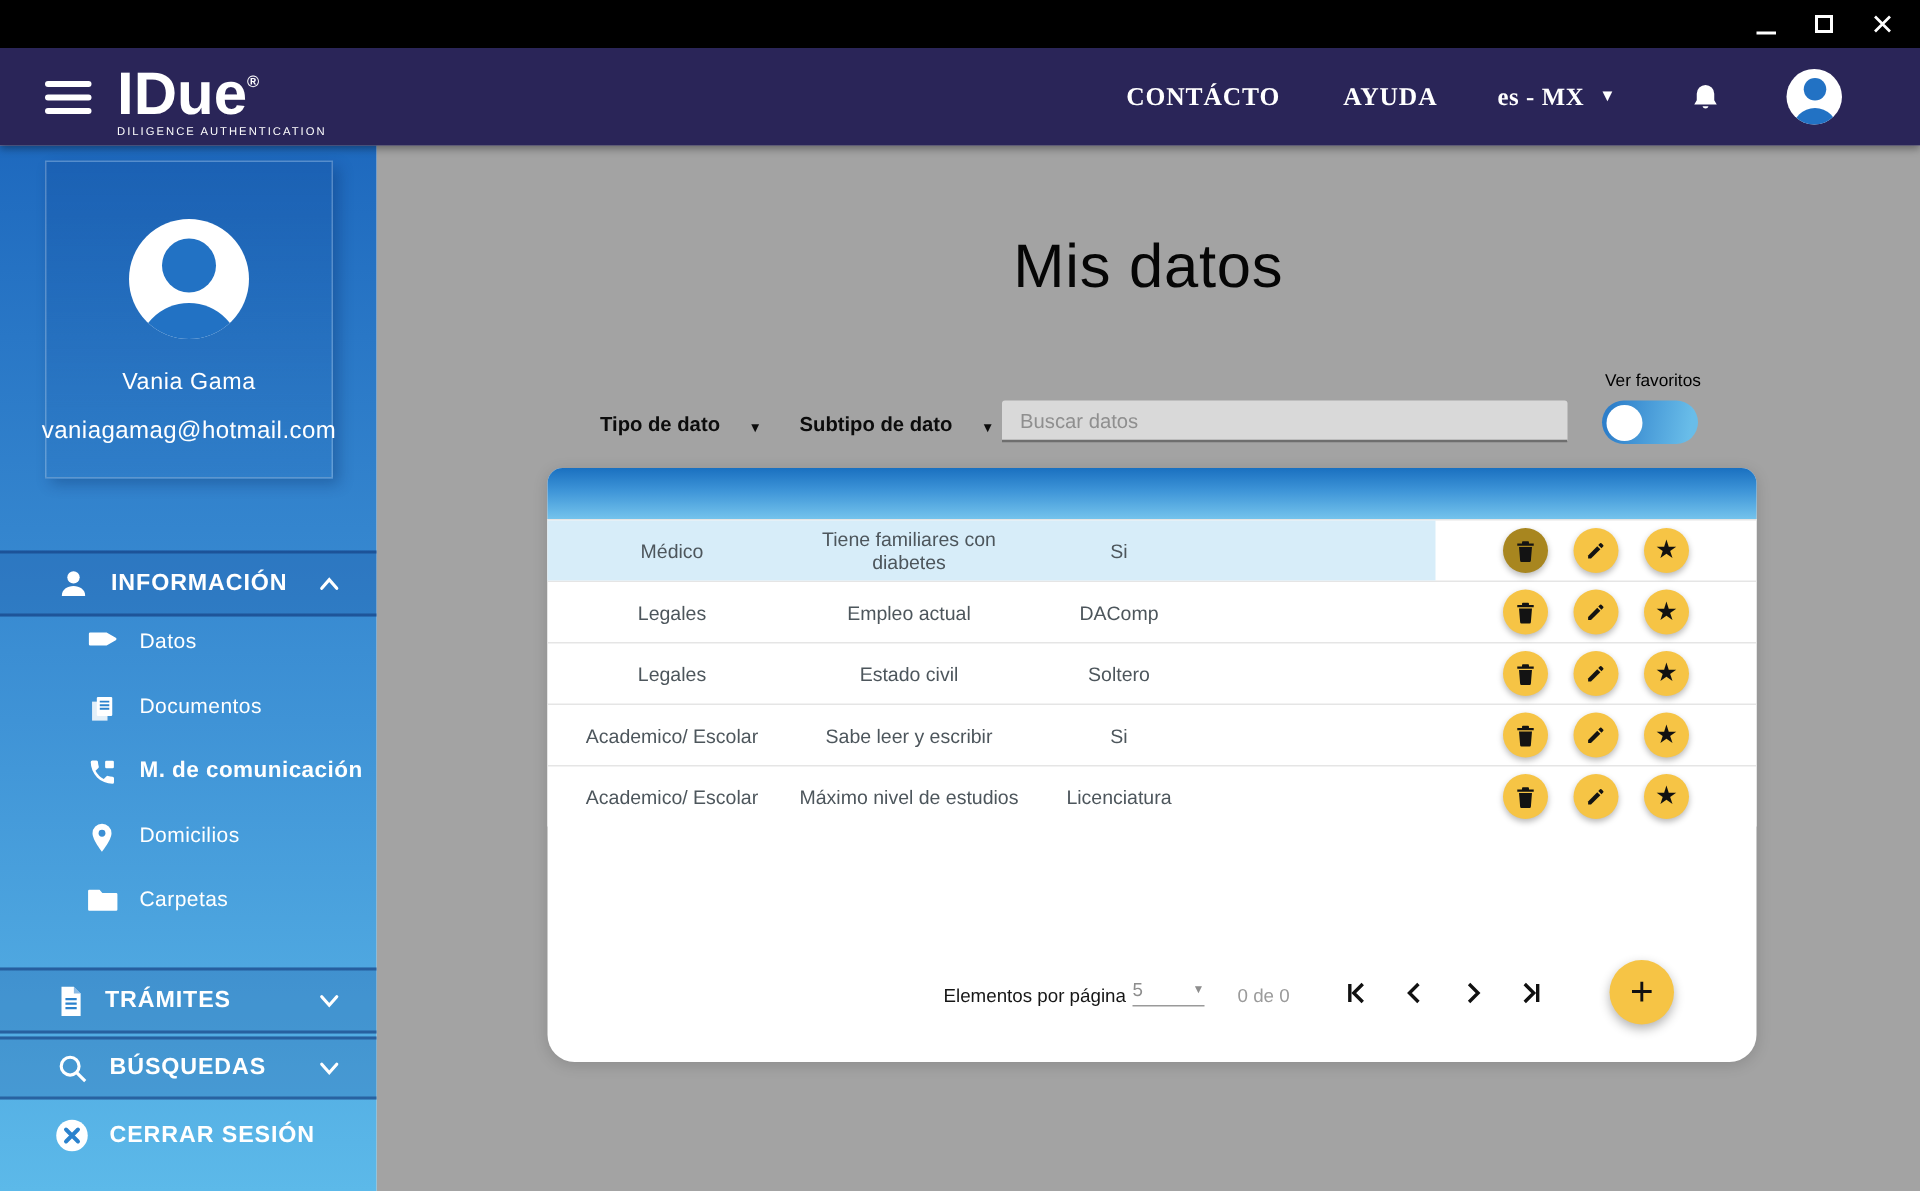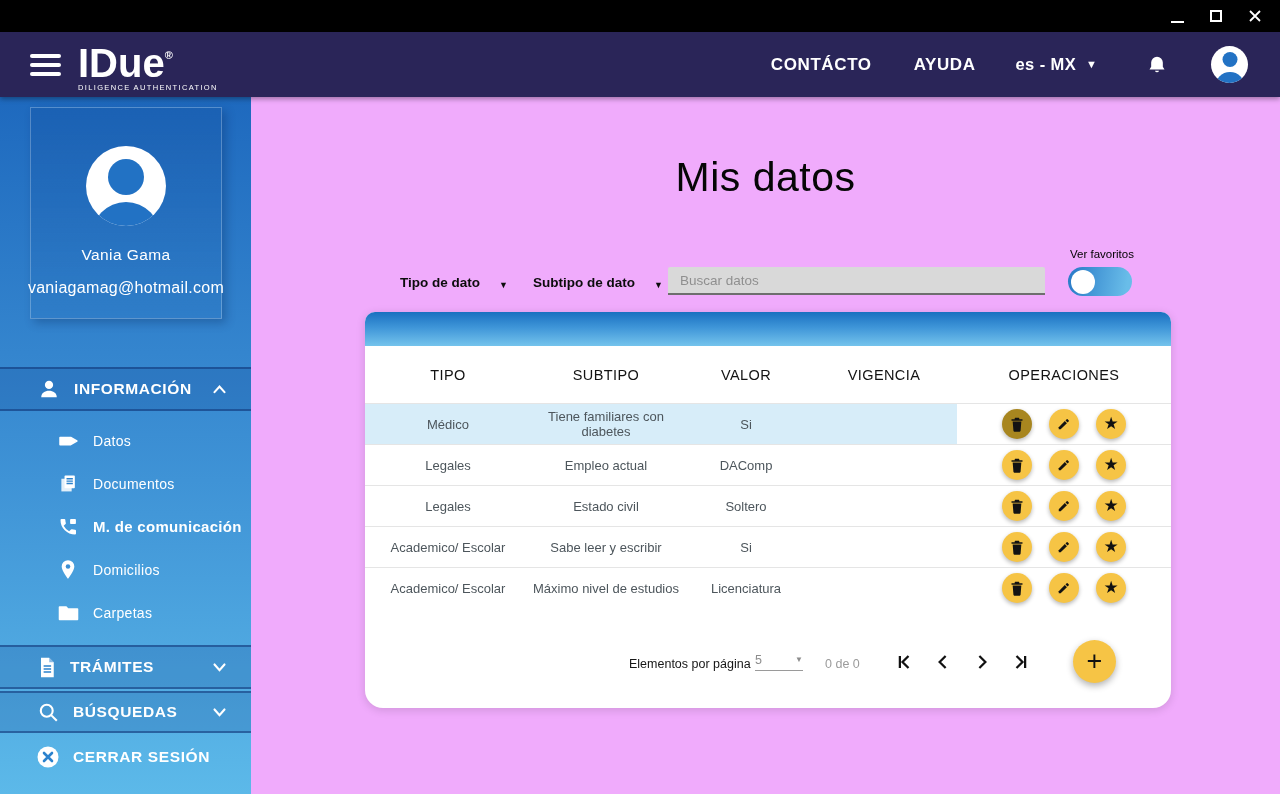--- a/index.html
+++ b/index.html
@@ -15,21 +15,21 @@
 
   
   .appbar { position:absolute; top:32px; left:0; right:0; height:65px; background:#2a2558;
     display:flex; align-items:center; box-shadow:0 2px 5px rgba(0,0,0,0.35); z-index:30; }
   .hamburger { margin-left:30px; width:31px; display:flex; flex-direction:column; gap:5px; cursor:pointer; }
   .hamburger span { height:4px; background:#fff; border-radius:2px; }
   .logo { margin-left:17px; color:#fff; cursor:default; }
   .logo-line { font-size:40px; font-weight:700; line-height:34px; }
   .logo-line sup { font-size:11px; vertical-align:18px; }
   .logo-tag { font-size:7.5px; letter-spacing:1.35px; margin-top:3px; }
-  .appnav { margin-left:auto; display:flex; align-items:center; padding-right:32px; color:#fff; }
+  .appnav { margin-left:auto; display:flex; align-items:center; padding-right:52px; color:#fff;font-family:Liberation Serif, serif; }
   .navlink { font-size:17px; font-weight:600; letter-spacing:0.6px; cursor:pointer; }
   .nav-help { margin-left:42px; }
   .lang { margin-left:40px; display:flex; align-items:center; gap:10px; cursor:pointer; }
   .lang-label { font-size:16.5px; font-weight:600; letter-spacing:0.4px; }
   .lang-arrow { font-size:11px; line-height:1; }
   .bell { margin-left:50px; cursor:pointer; display:flex; }
   .avatar { position:relative; background:#fff; border-radius:50%; overflow:hidden; }
   .avatar .head { position:absolute; background:#2272c4; border-radius:50%; left:50%; transform:translateX(-50%); }
   .avatar .shoulders { position:absolute; background:#2272c4; left:50%; transform:translateX(-50%);
     border-radius:50% 50% 0 0 / 100% 100% 0 0; }
@@ -53,31 +53,31 @@
   .nav-band { position:absolute; left:0; right:0; height:44px; display:flex; align-items:center;
     padding-left:38px; background:rgba(10,62,140,0.20);
     border-top:2px solid rgba(16,52,118,0.55); border-bottom:2px solid rgba(16,52,118,0.55); cursor:pointer; }
   .band-info { top:270px; }
   .band-tramites { top:548px; }
   .band-busquedas { top:594px; height:42px; }
   .band-label { margin-left:14px; font-size:15.5px; font-weight:700; letter-spacing:0.6px; }
   .band-chevron { margin-left:auto; margin-right:24px; display:flex; }
 
   .sub-list { position:absolute; top:322px; left:0; right:0; }
-  .sub-item { display:flex; align-items:center; height:43px; padding-left:57px; cursor:pointer; }
+  .sub-item { display:flex; height:43px; padding-left:57px; cursor:pointer; }
   .sub-icon { width:22px; display:flex; justify-content:center; }
   .sub-label { margin-left:14px; font-size:14px; letter-spacing:0.3px; }
   .sub-item.active .sub-label { font-weight:700; font-size:15px; }
 
   .logout { position:absolute; top:638px; left:0; right:0; height:44px; display:flex;
     align-items:center; padding-left:36px; cursor:pointer; }
   .logout-label { margin-left:13px; font-size:15.5px; font-weight:700; letter-spacing:0.6px; }
 
   
-  .main { position:absolute; top:97px; left:251px; right:0; bottom:0; background:#f0abfc; }
+  .main { position:absolute; top:97px; left:251px; right:0; bottom:0; background:#a3a3a3; }
   .page-title { position:absolute; top:57px; left:0; right:0; text-align:center;
     font-size:41px; font-weight:500; color:#060606; letter-spacing:0.5px; }
 
   .f-dd { position:absolute; display:flex; align-items:flex-end; gap:19px; font-size:13.5px;
     font-weight:700; color:#0c0c0c; cursor:pointer; }
   .f-type { left:149px; top:178px; }
   .f-subtype { left:282px; top:178px; }
   .dd-arrow { font-size:9px; line-height:1; }
   .f-search { position:absolute; left:417px; top:170px; width:377px; height:28px; background:#d9d9d9;
     border:none; border-bottom:2px solid #6e6e6e; border-radius:2px 2px 0 0; padding:0 12px;
@@ -287,27 +287,20 @@
   <div class="f-fav">
     <div class="fav-label">Ver favoritos</div>
     <div class="toggle">
       <span class="knob"></span>
     </div>
   </div>
 
   <div class="card">
     <div class="grad-bar"></div>
 
-    <div class="thead">
-      <div class="th c0">TIPO</div>
-      <div class="th c1">SUBTIPO</div>
-      <div class="th c2">VALOR</div>
-      <div class="th c3">VIGENCIA</div>
-      <div class="th c4">OPERACIONES</div>
-    </div>
 
     <div class="tbody">
 
     <div class="t-row highlighted">
           <div class="fields">
             <div class="td c0">Médico</div>
             <div class="td c1">Tiene familiares con diabetes</div>
             <div class="td c2">Si</div>
             <div class="td c3"></div>
           </div>

